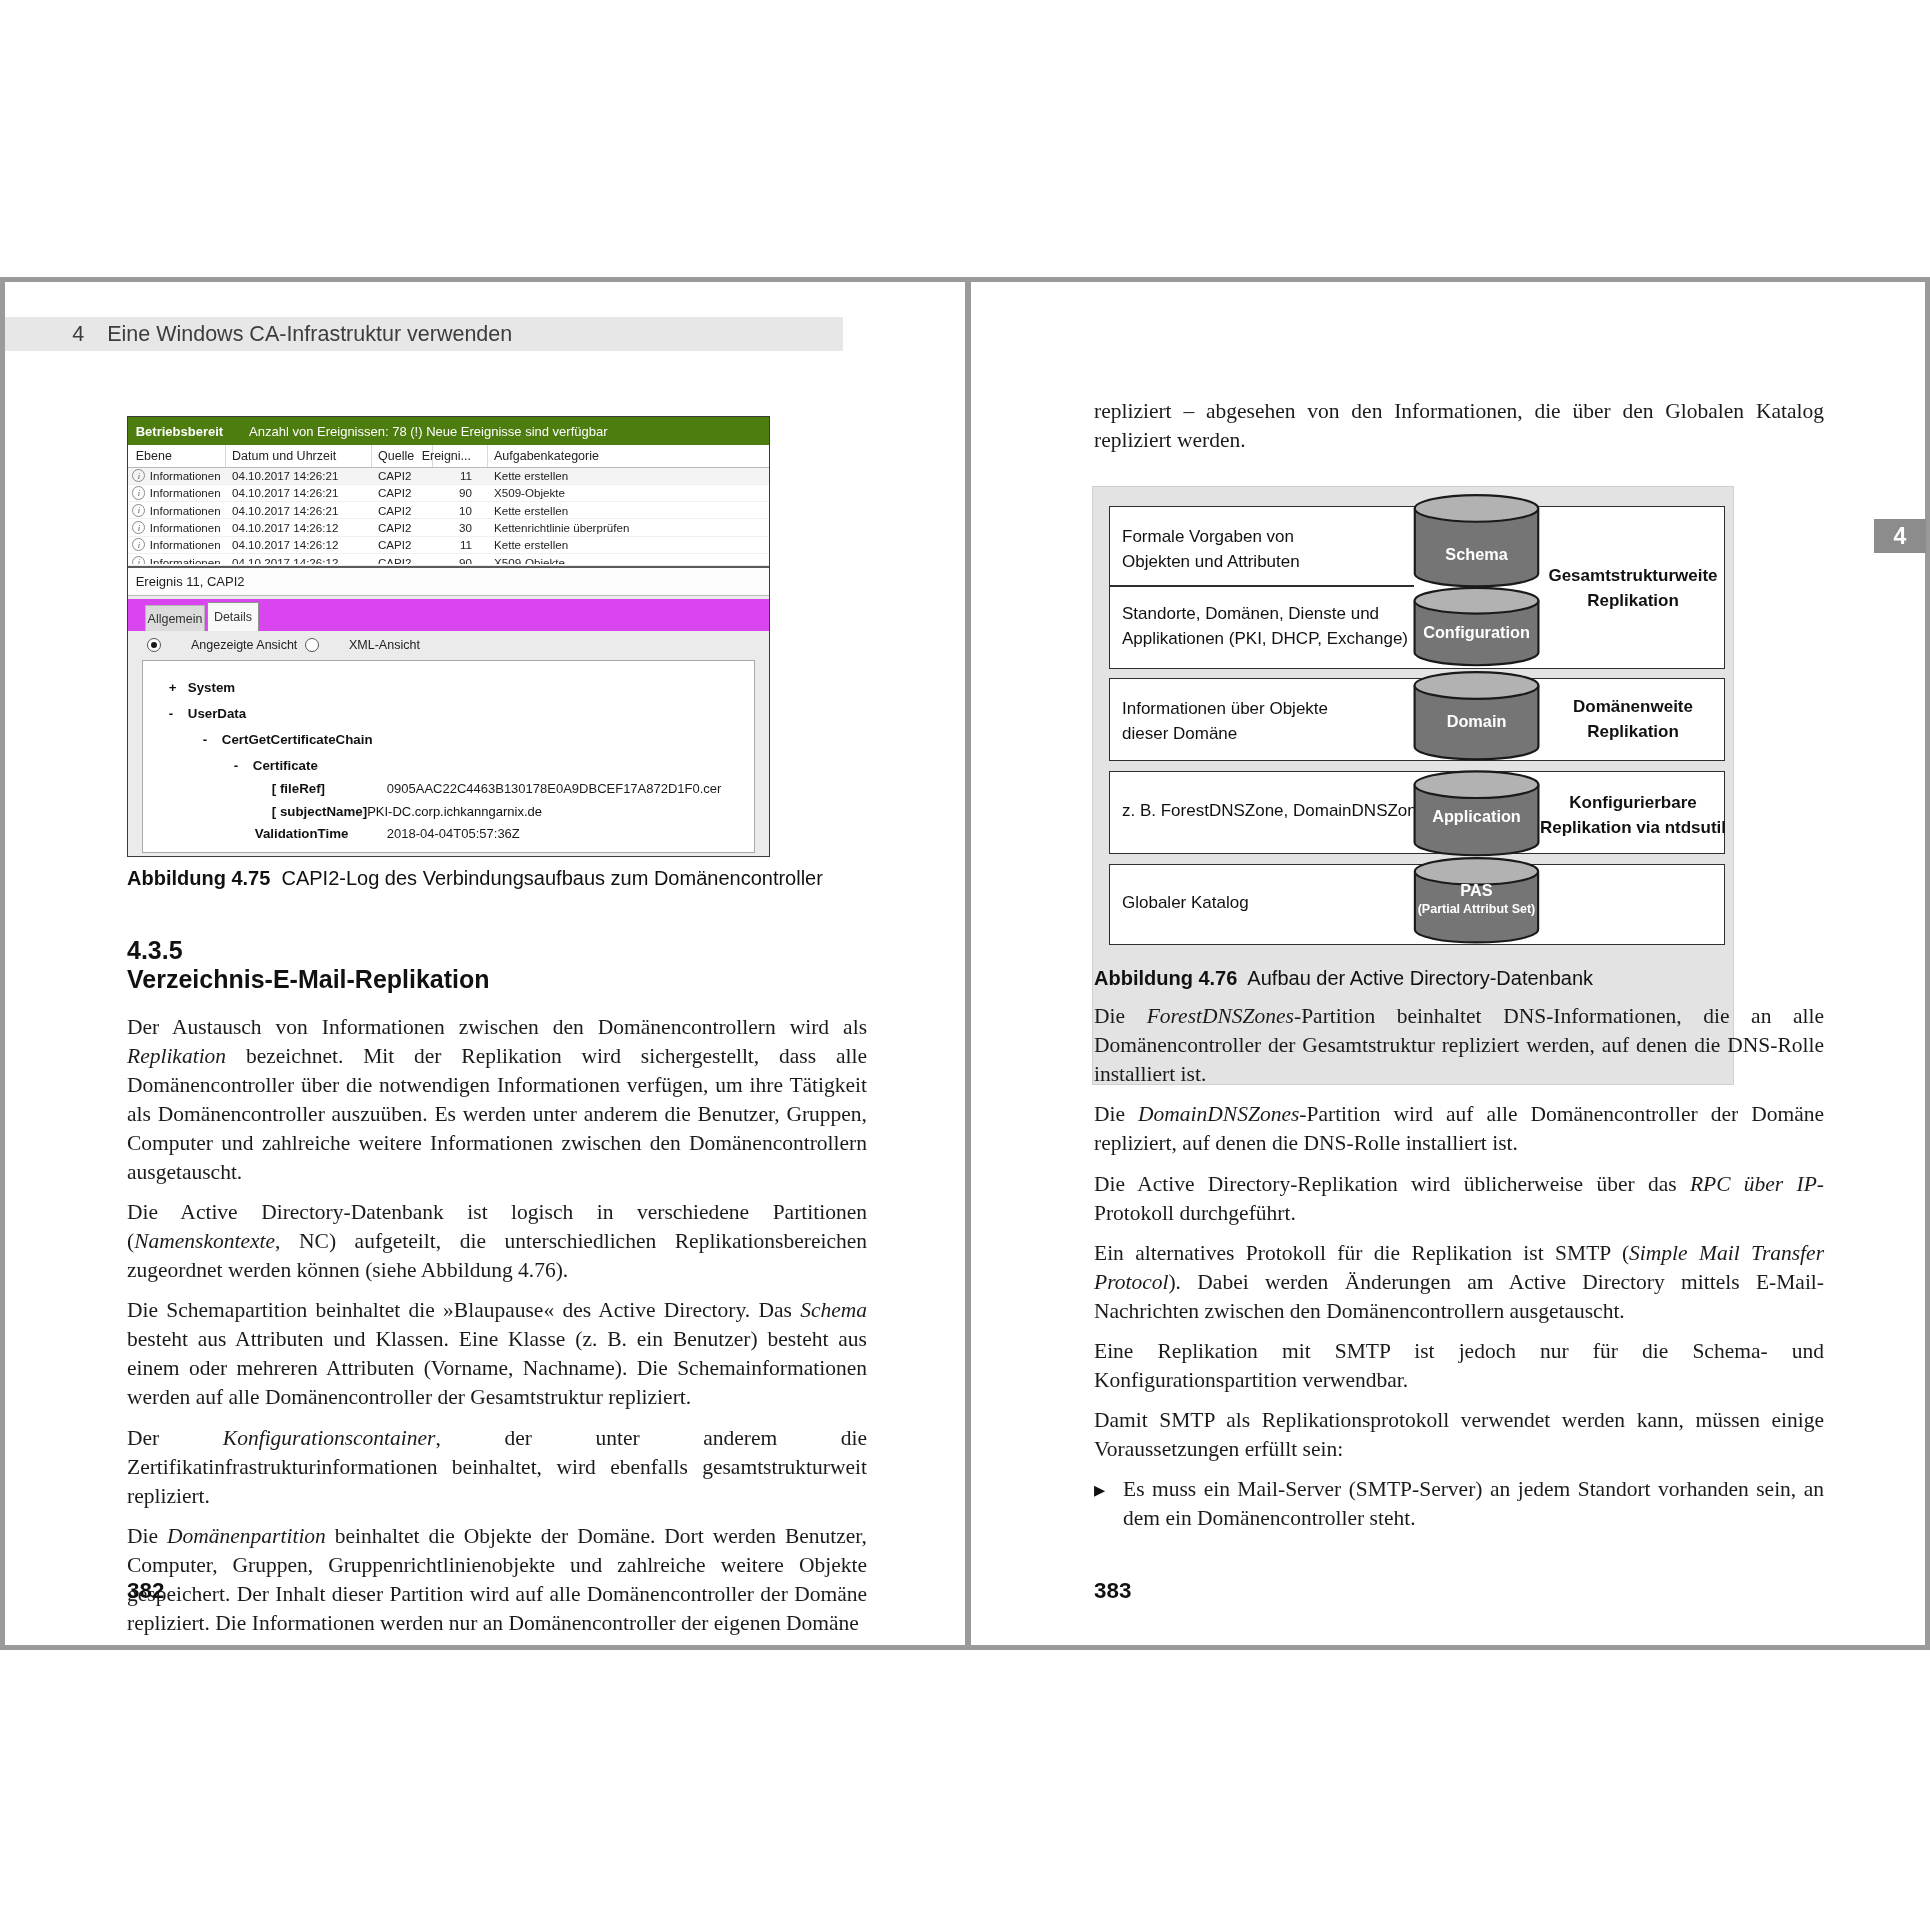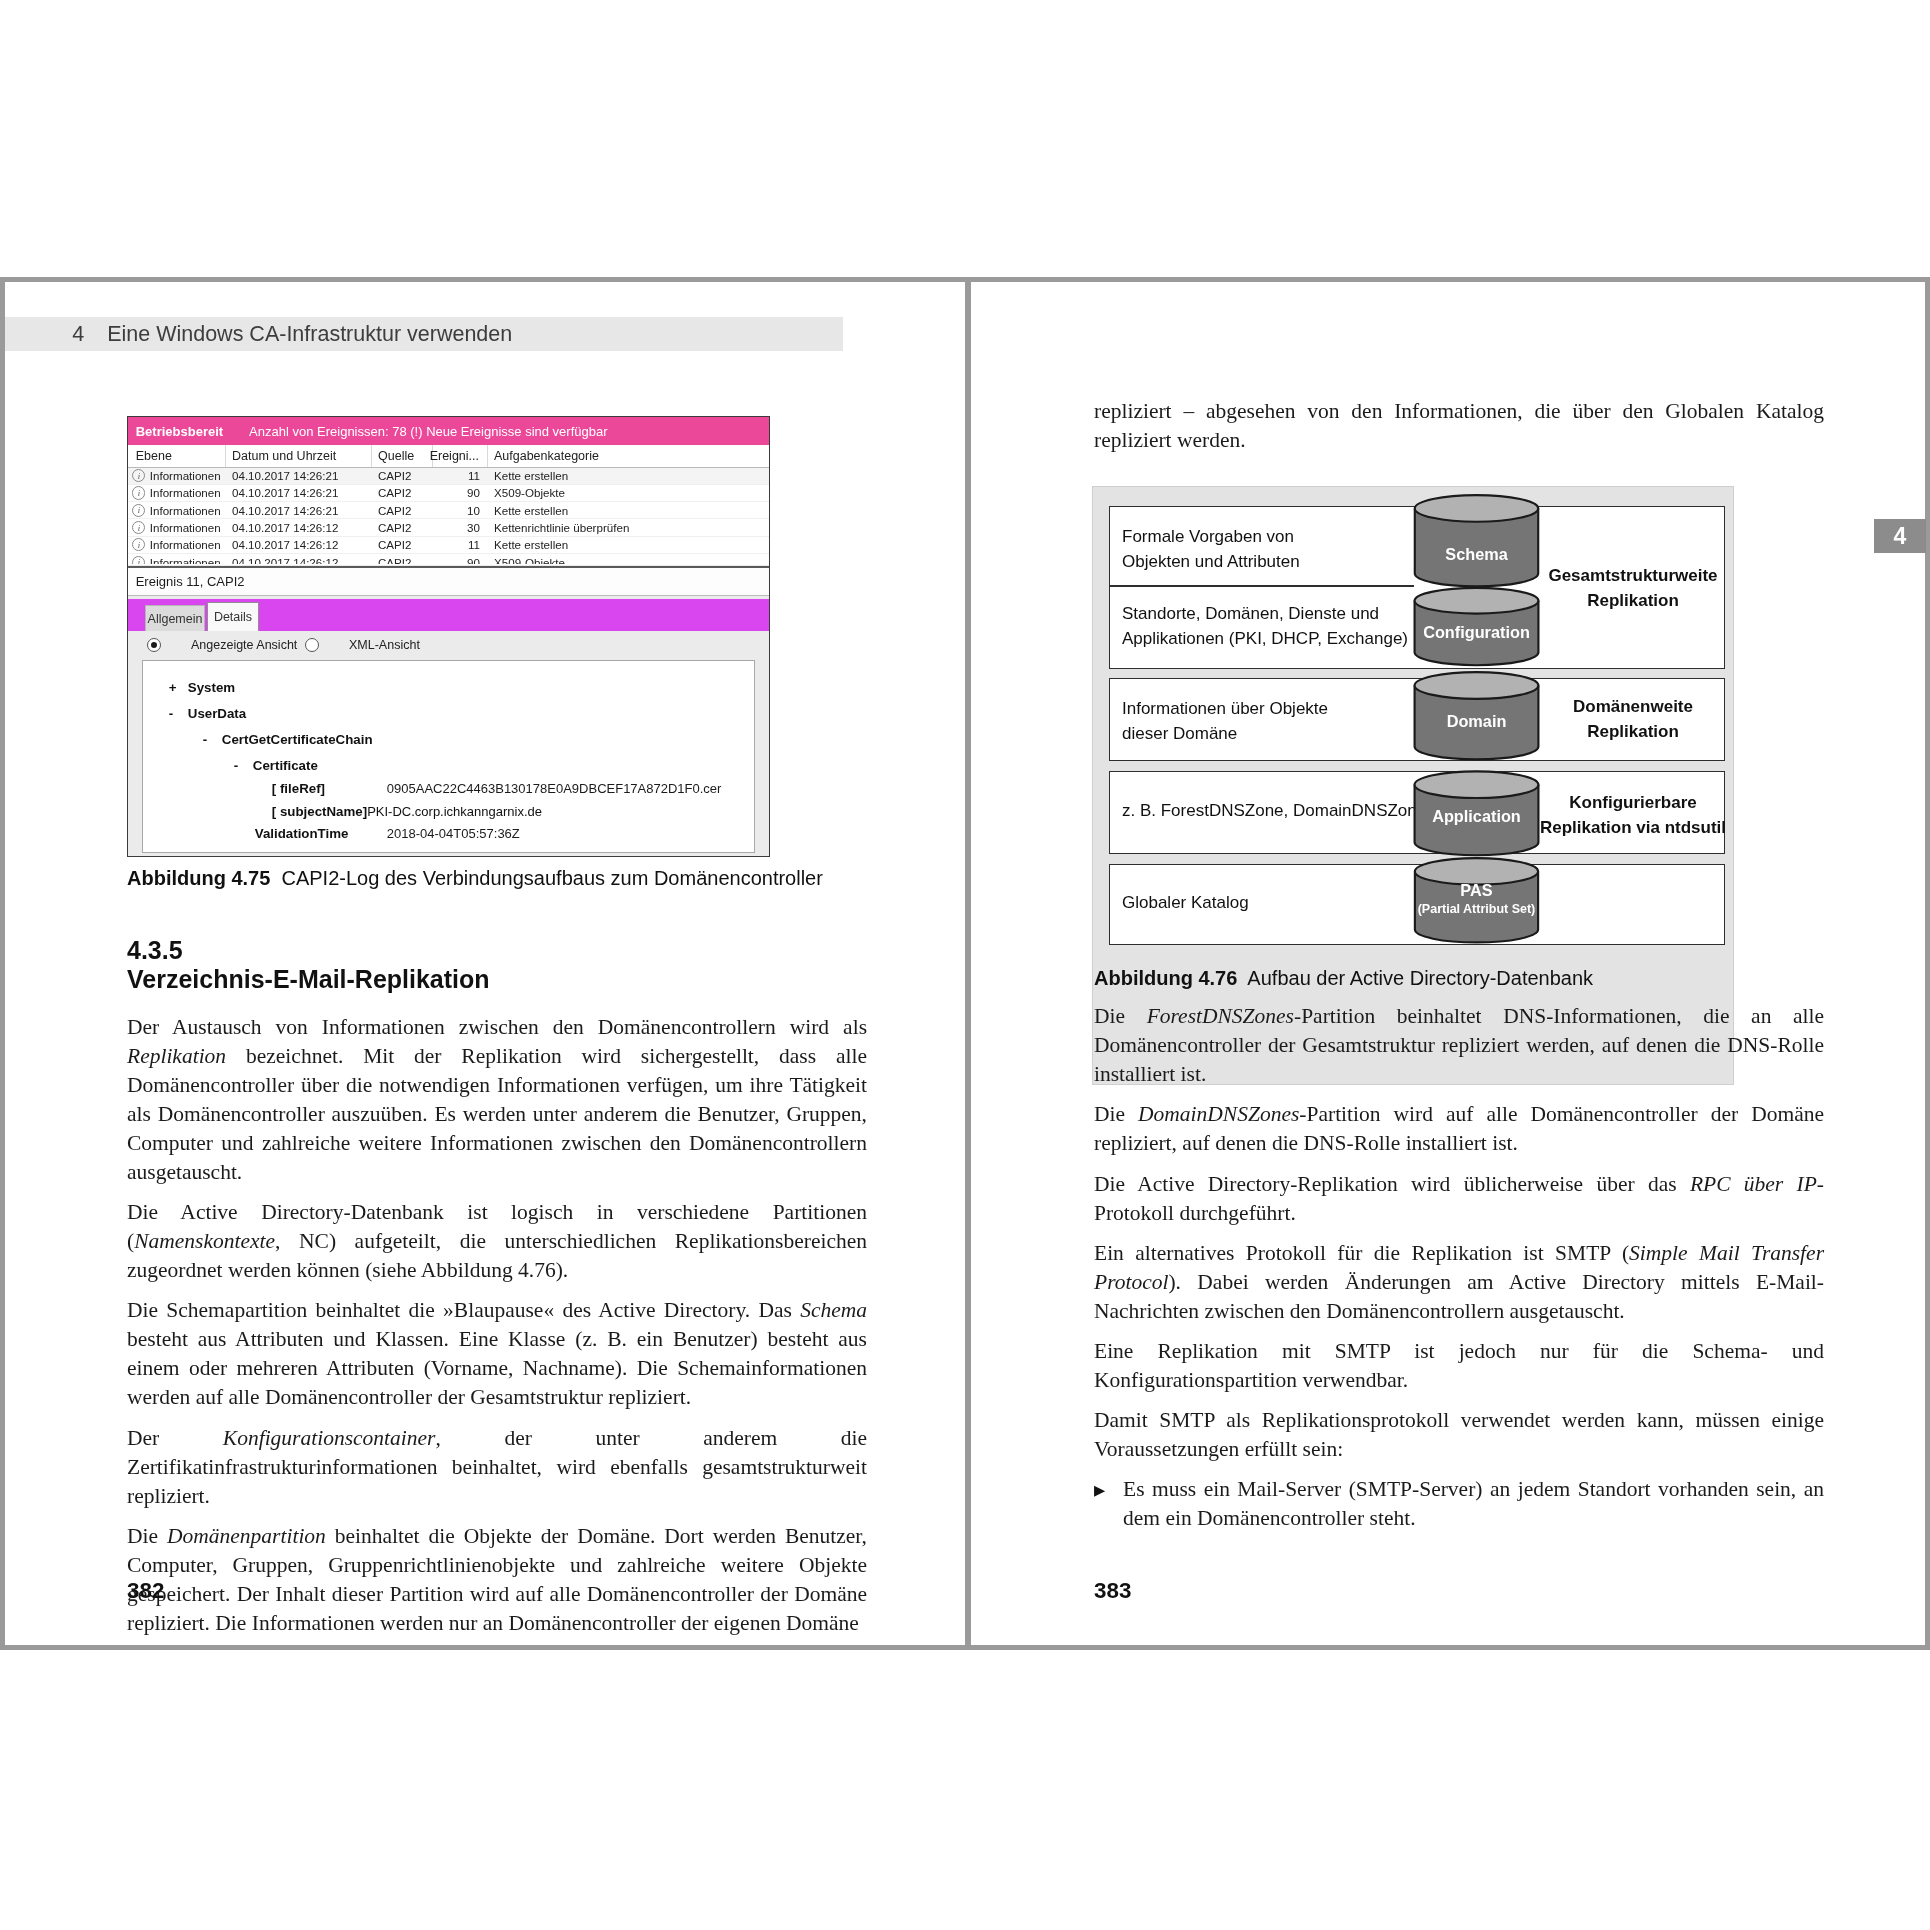--- a/index.html
+++ b/index.html
@@ -36,29 +36,29 @@
   .heading{font-family:"Liberation Sans",sans-serif;font-weight:bold;font-size:25px;color:#111;
            margin:45px 0 19px 0;text-align:left;display:flex;flex-direction:column;}
   .heading .num{margin-right:29px;}
   .cap-spacer{margin-bottom:36px;}
   .bullet{display:flex;margin-top:3.4px;}
   .bullet .marker{flex:0 0 29px;font-family:"Liberation Sans",sans-serif;font-size:14.6px;line-height:31px;color:#111;}
   .bullet .btxt{flex:1;}
   
   .shot{position:absolute;left:127px;top:416px;width:643px;height:441px;background:#ebebeb;
         border:1.7px solid #3a3a3a;box-sizing:border-box;overflow:hidden;font-family:"Liberation Sans",sans-serif;}
-  .titlebar{position:absolute;left:0;top:0;width:100%;height:28px;background:#ec4899;color:#fff;
+  .titlebar{position:absolute;left:0;top:0;width:100%;height:28px;background:#4d7c0f;color:#fff;
         font-size:13px;display:flex;align-items:center;padding-left:7.7px;box-sizing:border-box;}
   .titlebar b{margin-right:26px;font-size:13px;}
   .ev-table{position:absolute;left:0;top:28px;width:100%;height:120px;background:#fff;}
   .ev-head{display:flex;height:21.5px;border-bottom:0.9px solid #b9b9b9;align-items:center;
         font-size:12.5px;color:#222;}
   .ev-head>div{border-right:0.9px solid #d9d9d9;height:100%;display:flex;align-items:center;box-sizing:border-box;}
   .c1{width:98px;padding-left:7.7px;} .c2{width:146px;padding-left:6px;} .c3{width:61px;padding-left:6px;}
-  .c4{width:55px;justify-content:flex-end;padding-right:8px;} .c5{flex:1;padding-left:6px;border-right:none!important;}
+  .c4{width:55px;justify-content:flex-end;padding-right:16px;} .c5{flex:1;padding-left:6px;border-right:none!important;}
   .ev-rows{height:96px;overflow:hidden;}
   .ev-row{display:flex;height:16.3px;align-items:center;font-size:11.6px;color:#222;border-bottom:0.9px solid #f0f0f0;}
   .ev-row>div{display:flex;align-items:center;box-sizing:border-box;}
   .ev-row .c1{padding-left:4.3px;}
   .ev-row.hl{background:#f4f4f4;}
   .info-ic{width:11.2px;height:11.2px;border:0.9px solid #8a8a8a;border-radius:50%;font-size:8.6px;color:#555;
         display:flex;align-items:center;justify-content:center;margin-right:4.3px;flex:0 0 11.2px;font-style:italic;font-family:"Liberation Serif",serif;}
   .ev-bar{position:absolute;left:0;top:149px;width:100%;height:30px;background:#fdfdfd;border-top:2.6px solid #5a5a5a;
         border-bottom:0.9px solid #bbb;display:flex;align-items:center;padding-left:7.7px;box-sizing:border-box;font-size:13px;color:#1d1d1d;}
   .tabstrip{position:absolute;left:0;top:182px;width:100%;height:32px;background:#d946ef;}

